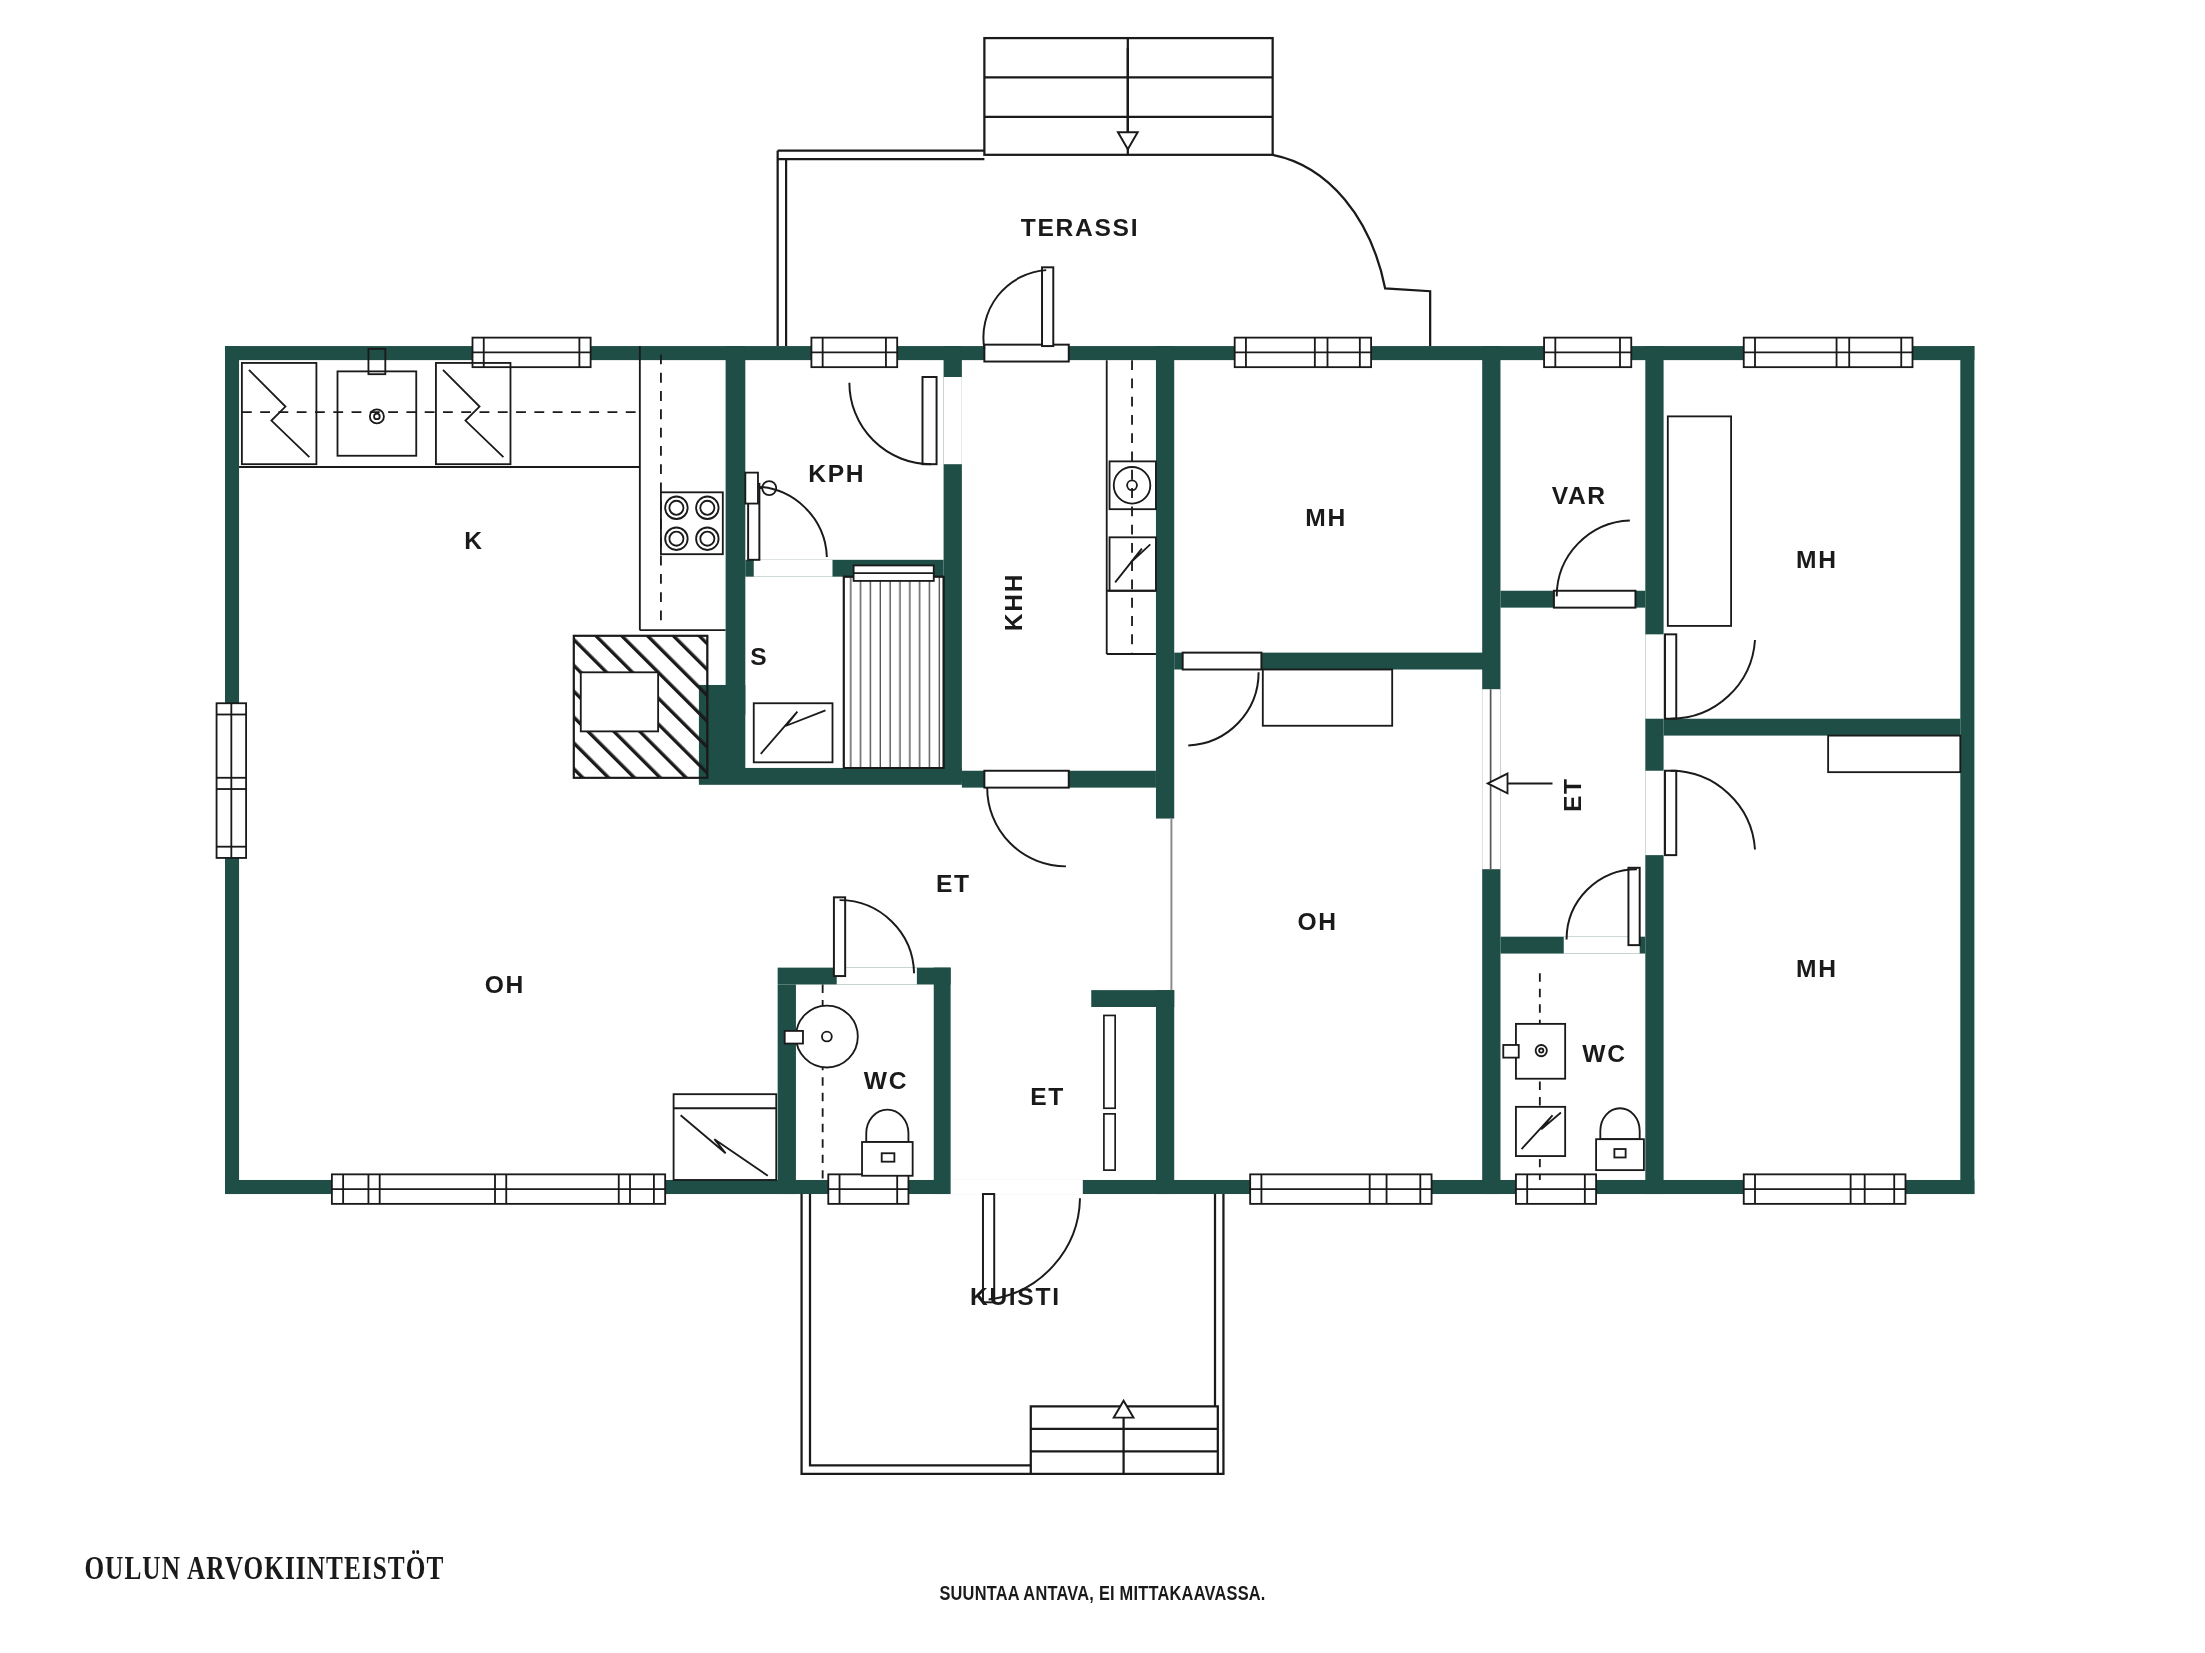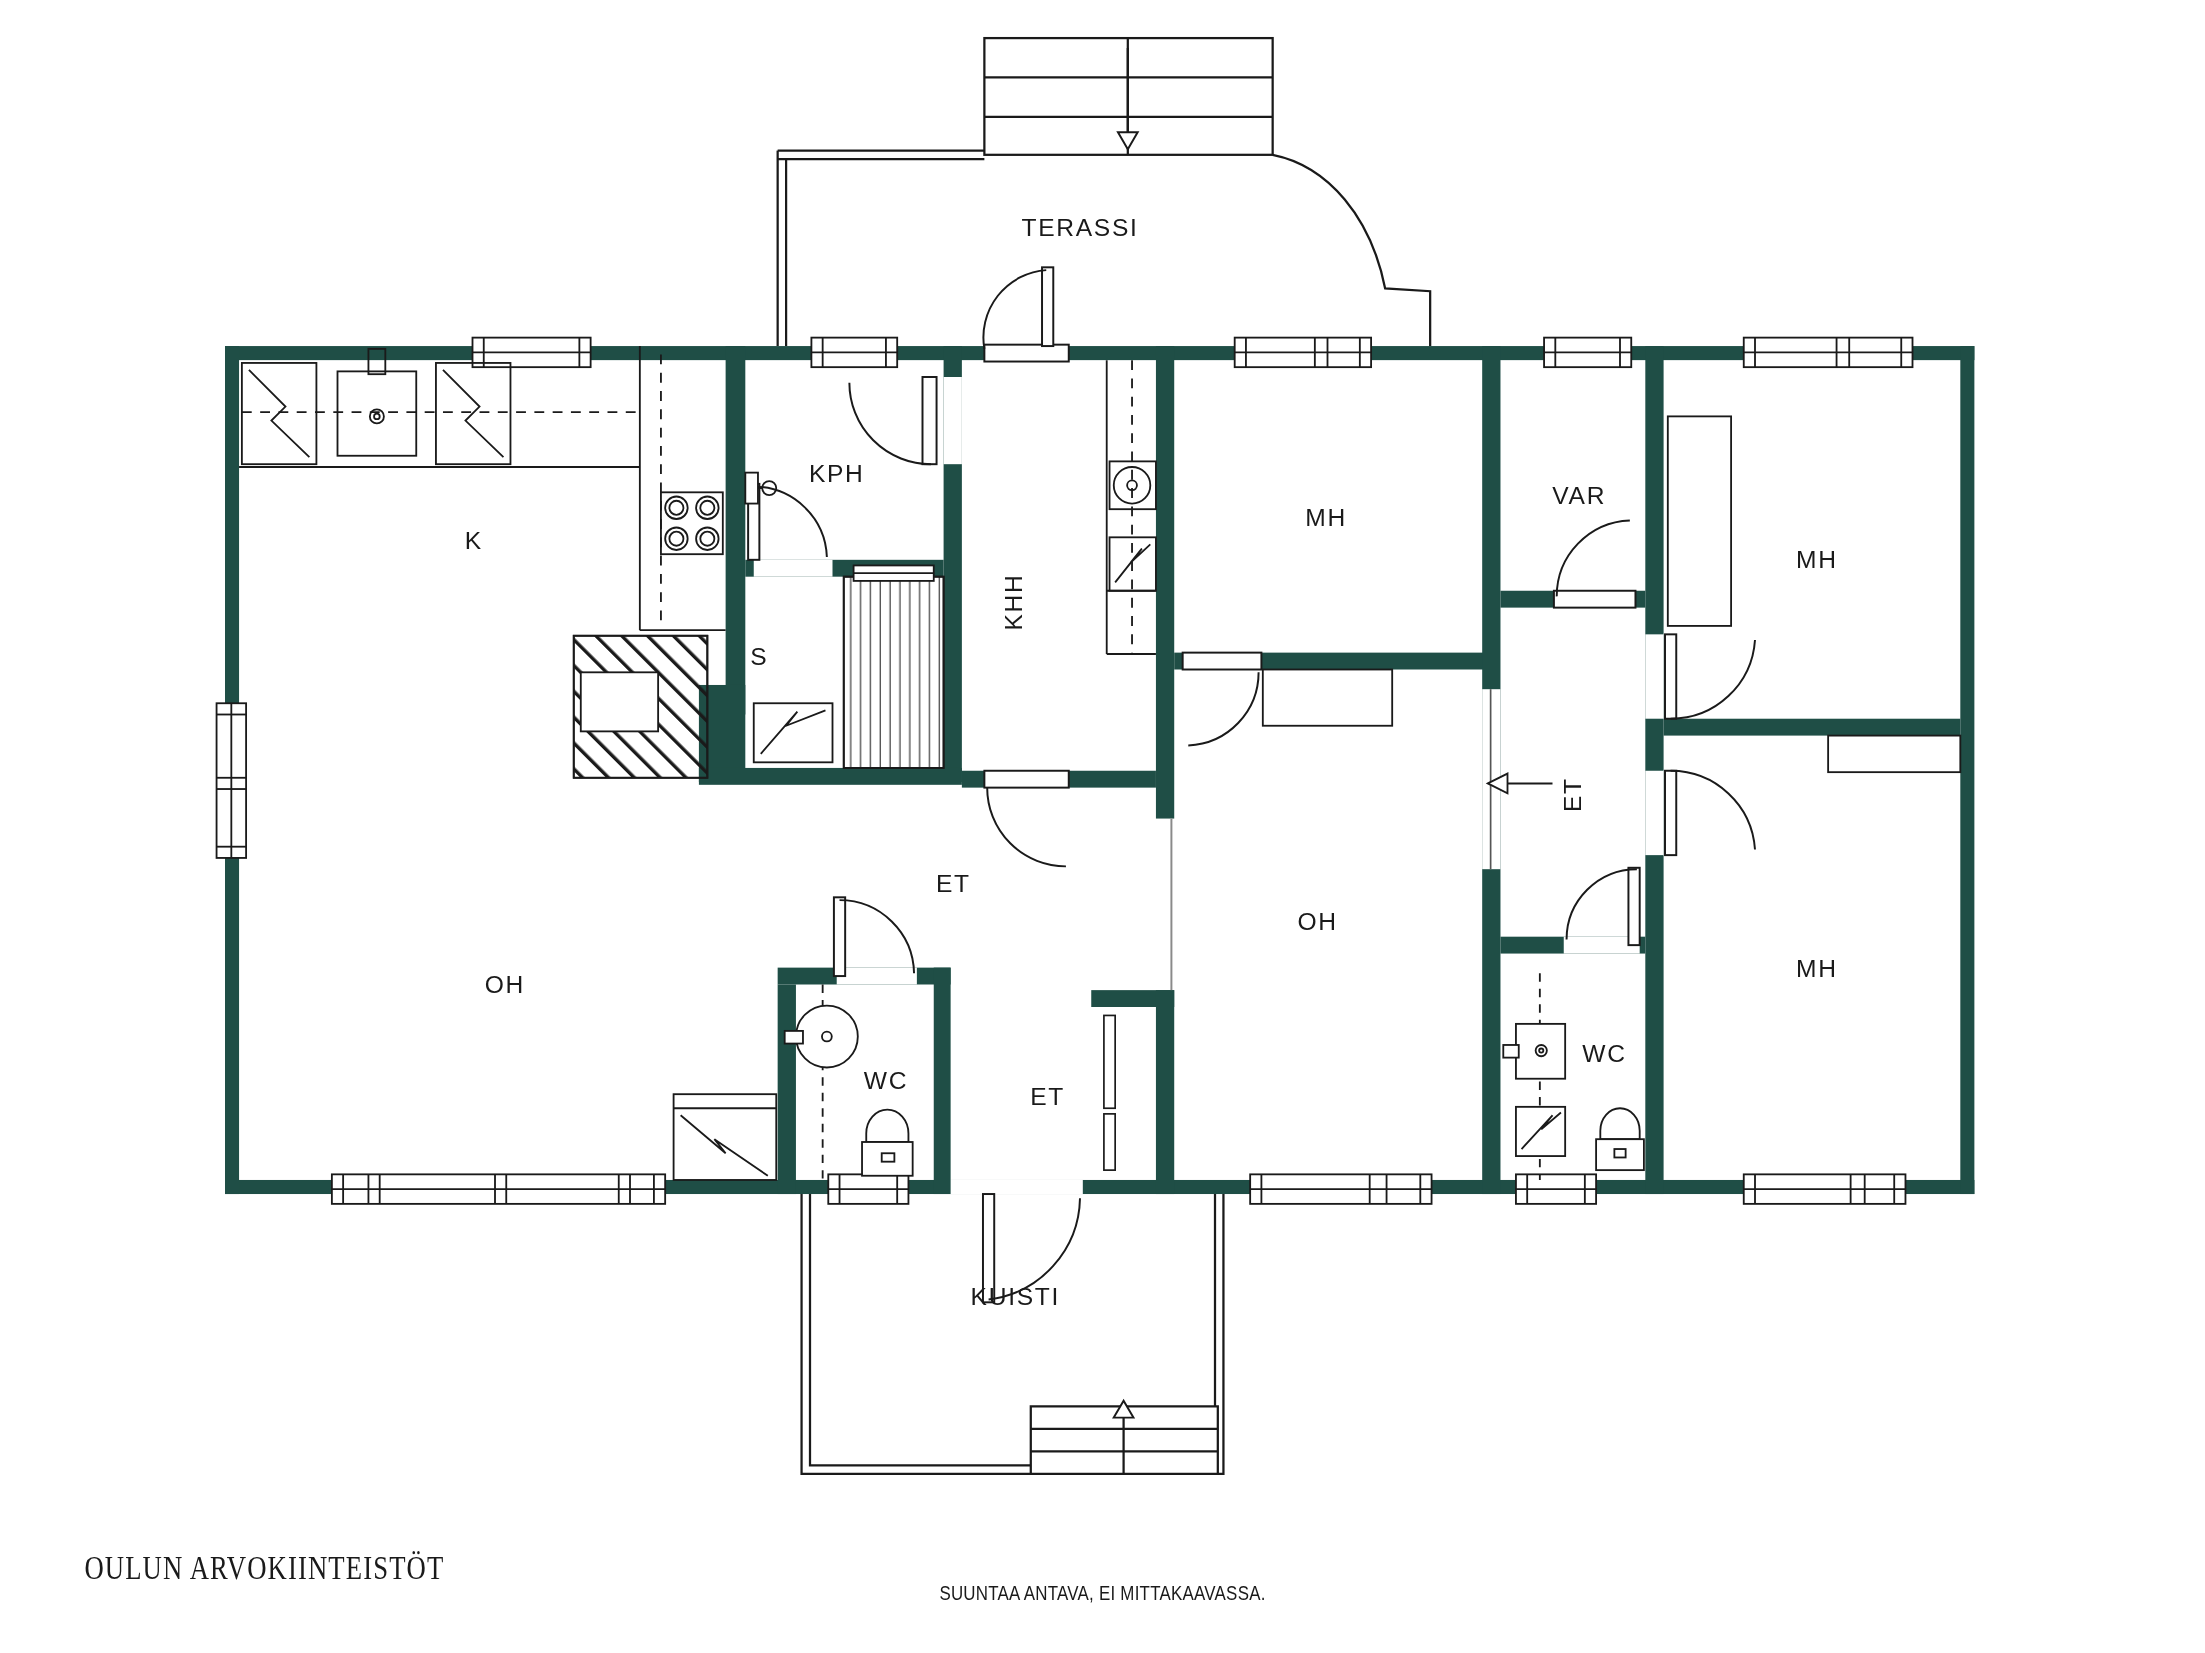--- a/index.html
+++ b/index.html
@@ -1,16 +1,16 @@
 <!DOCTYPE html>
 <html style="font-size:8.8px"><head>
 <meta charset="utf-8">
 <style>
   html,body{margin:0;padding:0;background:#ffffff;}
-  .page{width:2205px;height:1654px;position:relative;background:#fff;overflow:hidden;}
+  .page{width:2205px;height:1654px;position:relative;background:#fff;overflow:hidden;font-weight:bold;}
   svg{display:block;}
   text{font-family:"Liberation Sans","DejaVu Sans",sans-serif;fill:#1a1a1a;}
   .room-label{font-size:17.5px;letter-spacing:1.2px;}
   .logo-text{font-family:"Liberation Serif","DejaVu Serif",serif;font-size:24px;letter-spacing:1px;}
   .caption-text{font-size:14px;letter-spacing:0.2px;}
 </style>
 </head>
 <body>
 
 <div class="page">

